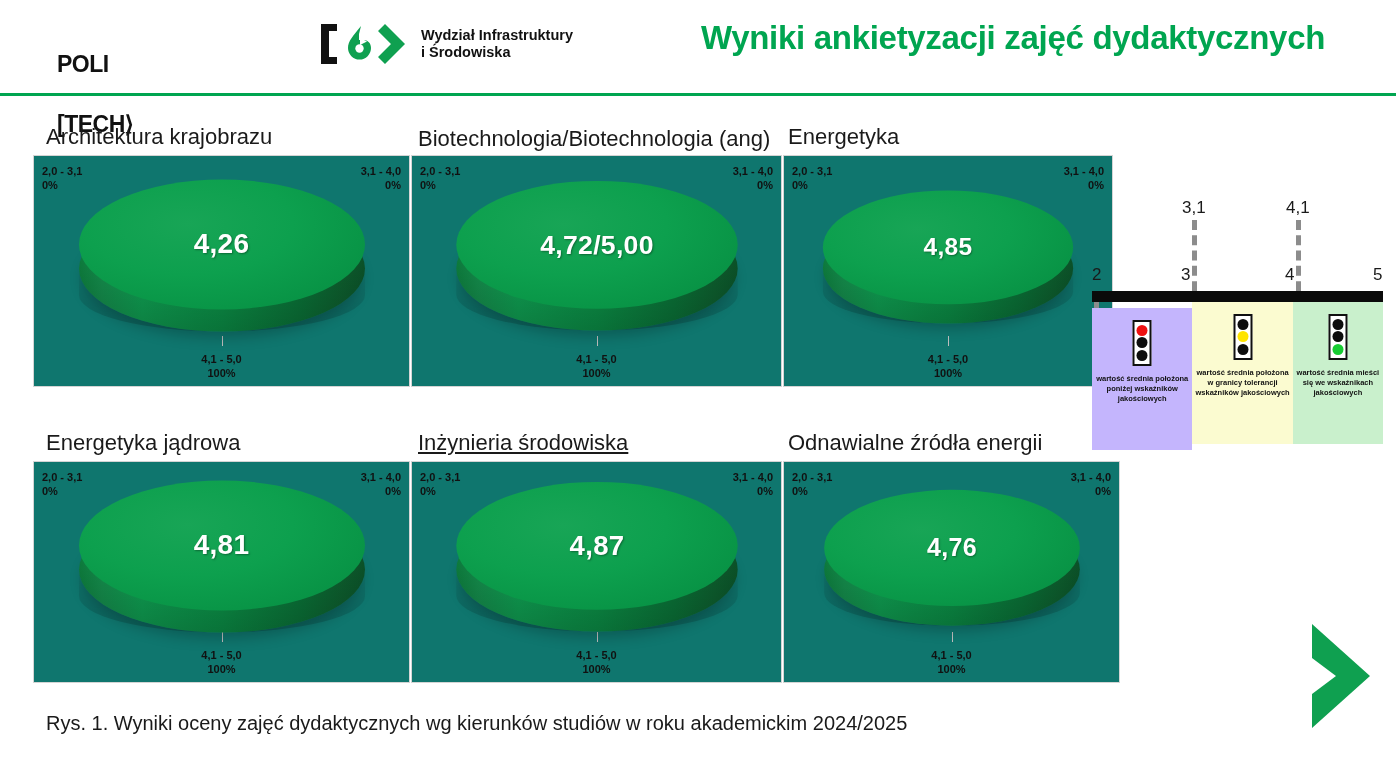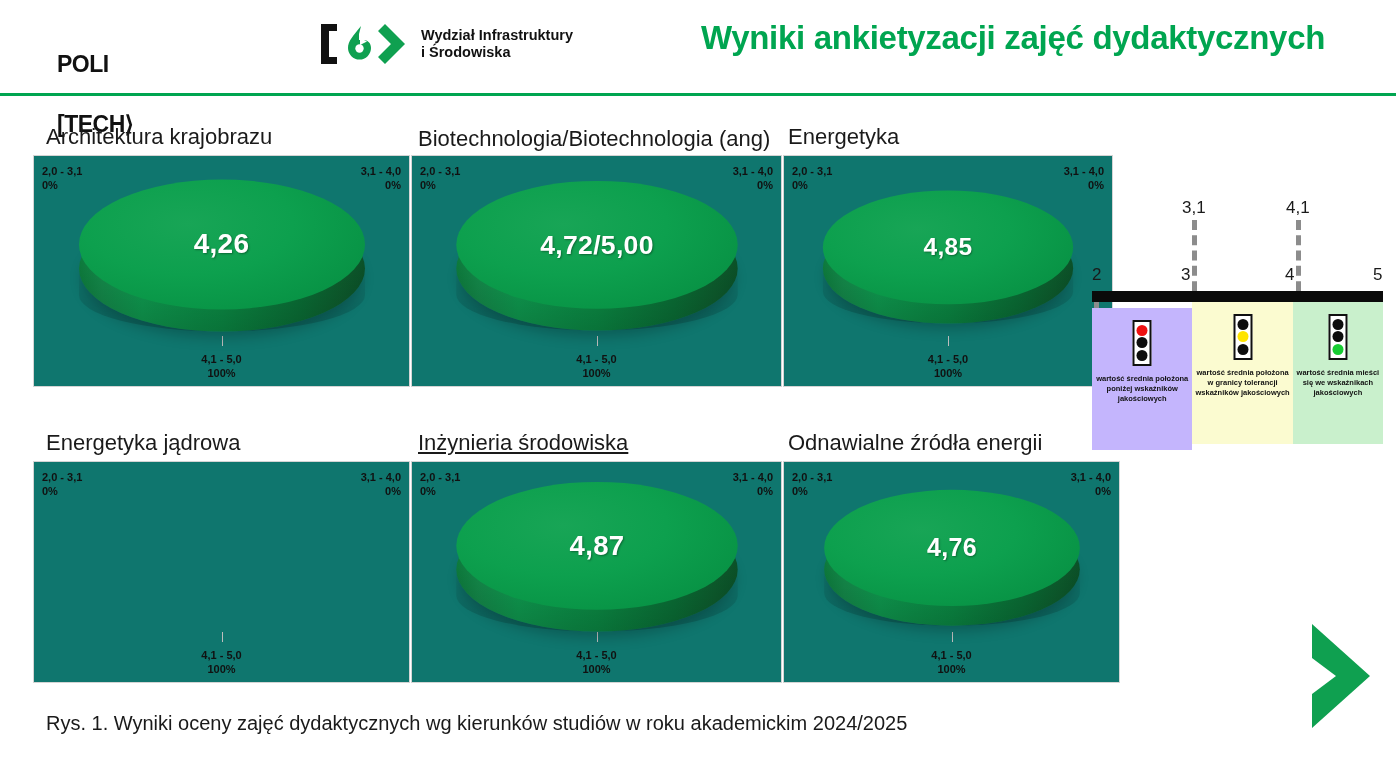--- a/index.html
+++ b/index.html
@@ -11,21 +11,21 @@
     overflow:hidden;
     position:relative;
   }
 
   
   #header{
     position:absolute;left:0;top:0;width:1396px;height:95px;
   }
   #logo-pcz{
     position:absolute;left:57px;top:14px;
-    display:flex;align-items:flex-end;gap:20px;
+    display:flex;align-items:flex-start;gap:20px;flex-direction:column;
   }
   .pcz-mark{
     font-family:"Liberation Sans", sans-serif;
     font-weight:bold;
     font-size:23px;
     line-height:20px;
     letter-spacing:-0.5px;
     color:#111111;
     white-space:pre;
   }
@@ -261,20 +261,25 @@
         <div class="pie-top"></div>
         <div class="pie-value">4,85</div>
       </div>
     </div>
     <div class="chart-title" style="left: 46px; top: 430px;">Energetyka jądrowa</div>
     <div class="chart-card" style="left: 33px; top: 461px; width: 377px; height: 222px;">
       <div class="seg-label seg-left"><span>2,0 - 3,1</span><span class="pct">0%</span></div>
       <div class="seg-label seg-right"><span>3,1 - 4,0</span><span class="pct">0%</span></div>
       <div class="leader"></div>
       <div class="seg-label seg-bottom"><span>4,1 - 5,0</span><span class="pct">100%</span></div>
+      <div class="pie-wrap" style="transform:translate(-50%,-52%) scale(1.000);">
+        <div class="pie-side"></div>
+        <div class="pie-top"></div>
+        <div class="pie-value">4,81</div>
+      </div>
     </div>
     <div class="chart-title" style="left: 418px; top: 430px; text-decoration: underline;">Inżynieria środowiska</div>
     <div class="chart-card" style="left: 411px; top: 461px; width: 371px; height: 222px;">
       <div class="seg-label seg-left"><span>2,0 - 3,1</span><span class="pct">0%</span></div>
       <div class="seg-label seg-right"><span>3,1 - 4,0</span><span class="pct">0%</span></div>
       <div class="leader"></div>
       <div class="seg-label seg-bottom"><span>4,1 - 5,0</span><span class="pct">100%</span></div>
       <div class="pie-wrap" style="transform:translate(-50%,-52%) scale(0.984);">
         <div class="pie-side"></div>
         <div class="pie-top"></div>

